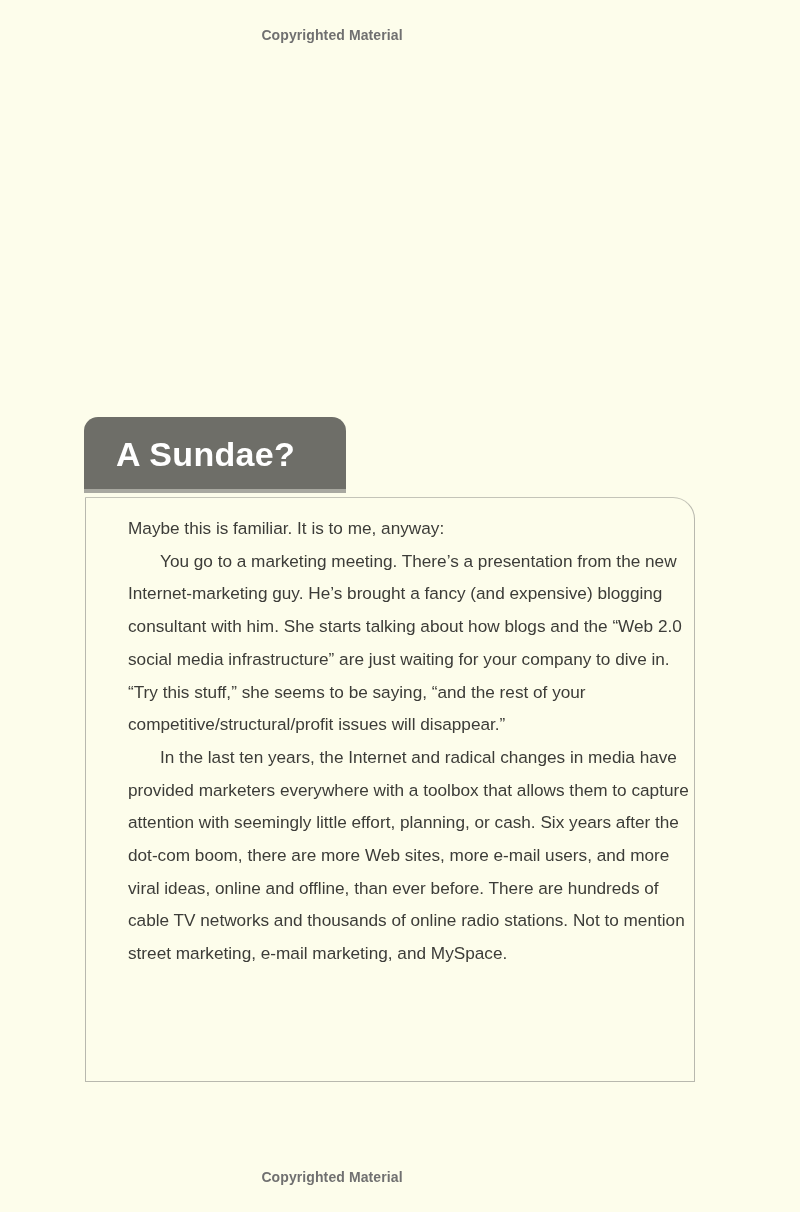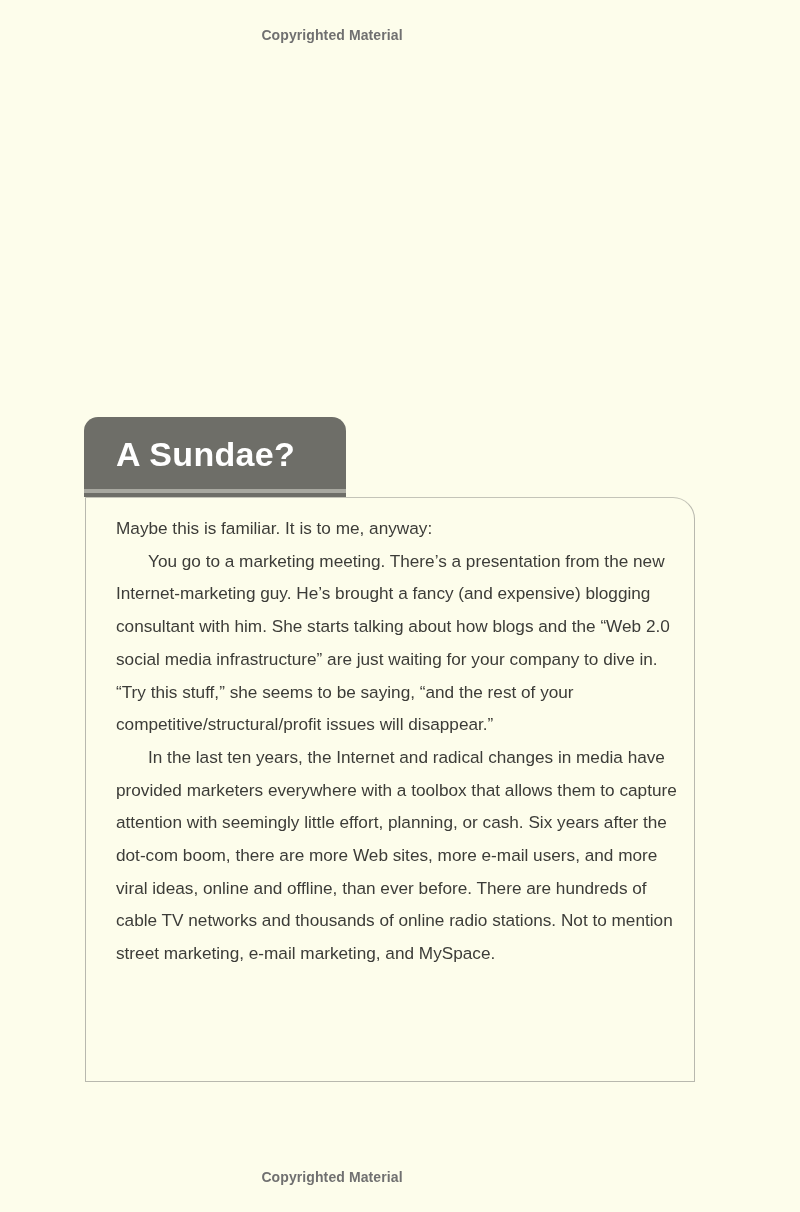--- a/index.html
+++ b/index.html
@@ -27,21 +27,21 @@
       letter-spacing: 0.1px;
     }
     .watermark.top { top: 27px; }
     .watermark.bottom { top: 1169px; }
 
     .tab {
       position: absolute;
       left: 84px;
       top: 417px;
       width: 262px;
-      height: 80px;
+      height: 72px;
       background: #6e6e68;
       border-radius: 14px 14px 0 0;
       box-sizing: border-box;
     }
     .tab-title {
       position: absolute;
       left: 32px;
       top: 18px;
       font-family: "Liberation Sans", sans-serif;
       font-weight: bold;
@@ -66,21 +66,21 @@
       height: 585px;
       box-sizing: border-box;
       border-left: 1.5px solid #b8b8ae;
       border-right: 1.5px solid #b8b8ae;
       border-bottom: 1.5px solid #b8b8ae;
       border-top: 1.5px solid #c4c4b8;
       border-top-right-radius: 22px;
     }
     .content {
       position: absolute;
-      left: 116px;
+      left: 128px;
       top: 512px;
       width: 566px;
       font-family: "Liberation Sans", sans-serif;
       font-size: 17.2px;
       line-height: 32.7px;
       color: #3c3c38;
     }
     .content p {
       margin: 0;
       padding: 0;

